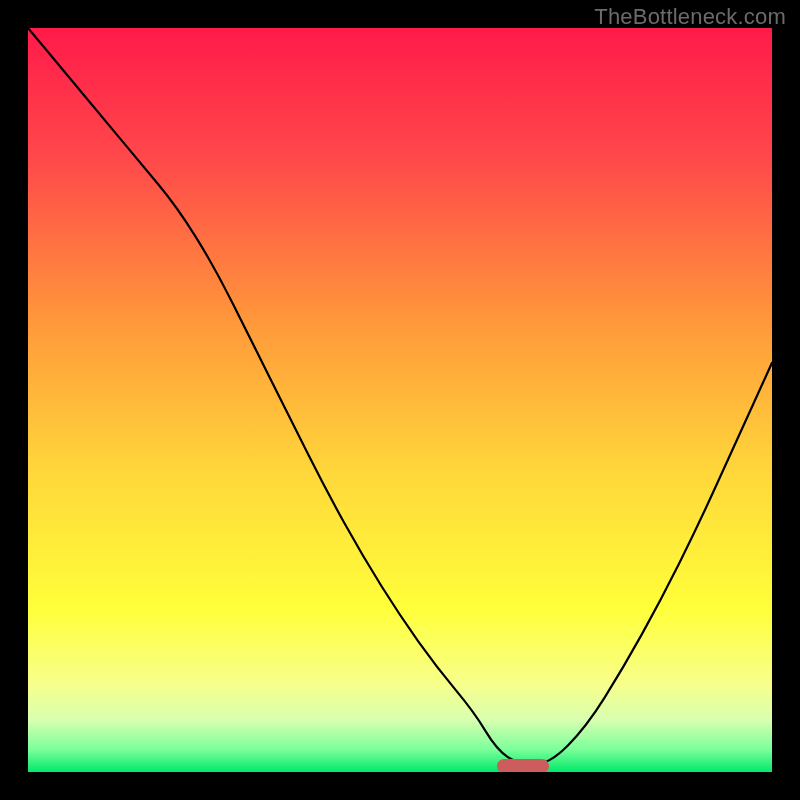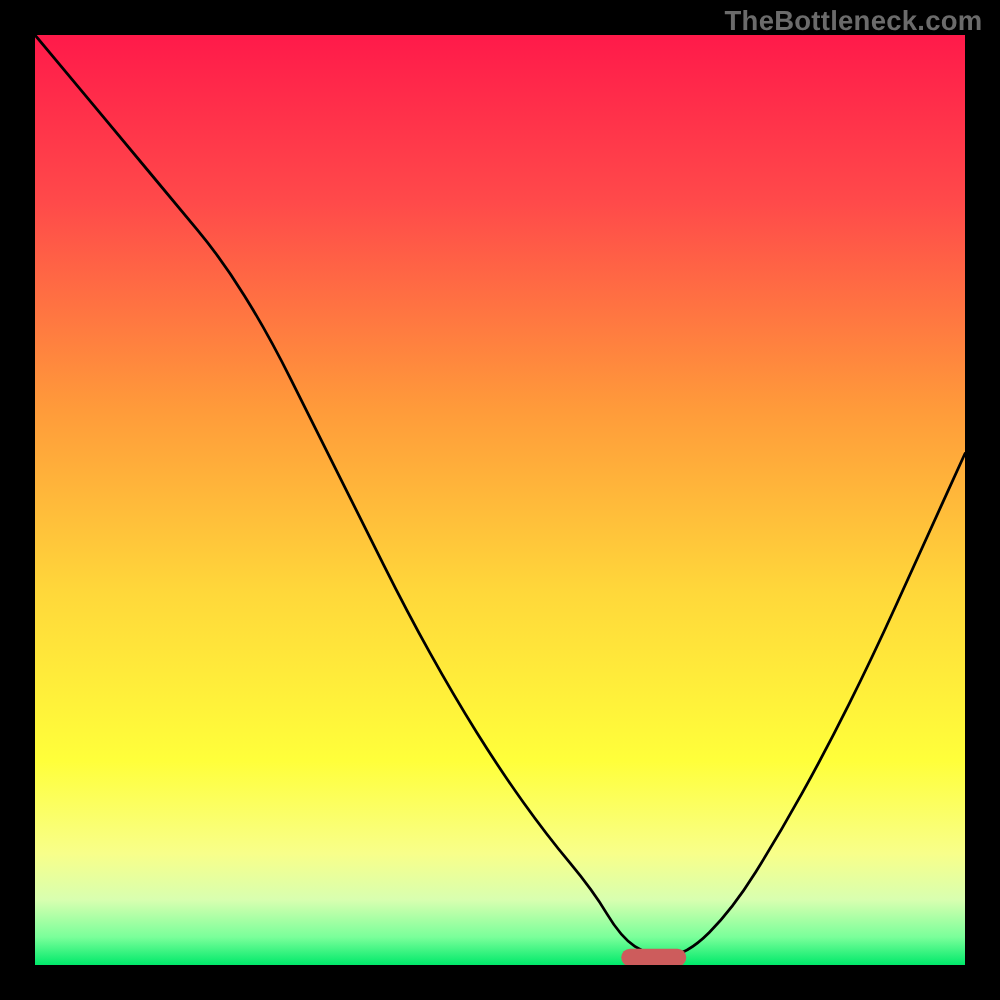--- a/index.html
+++ b/index.html
@@ -10,21 +10,21 @@
     background: #000;
     position: relative;
     font-family: Arial, Helvetica, sans-serif;
   }
   .watermark {
     position: absolute;
     top: 4px;
     right: 14px;
     color: #6b6b6b;
     font-size: 22px;
-    font-weight: 700;
+    font-weight: 400;
     letter-spacing: 0.2px;
   }
   .chart-frame {
     position: absolute;
     left: 28px;
     top: 28px;
     width: 744px;
     height: 744px;
     box-sizing: border-box;
     overflow: hidden;

